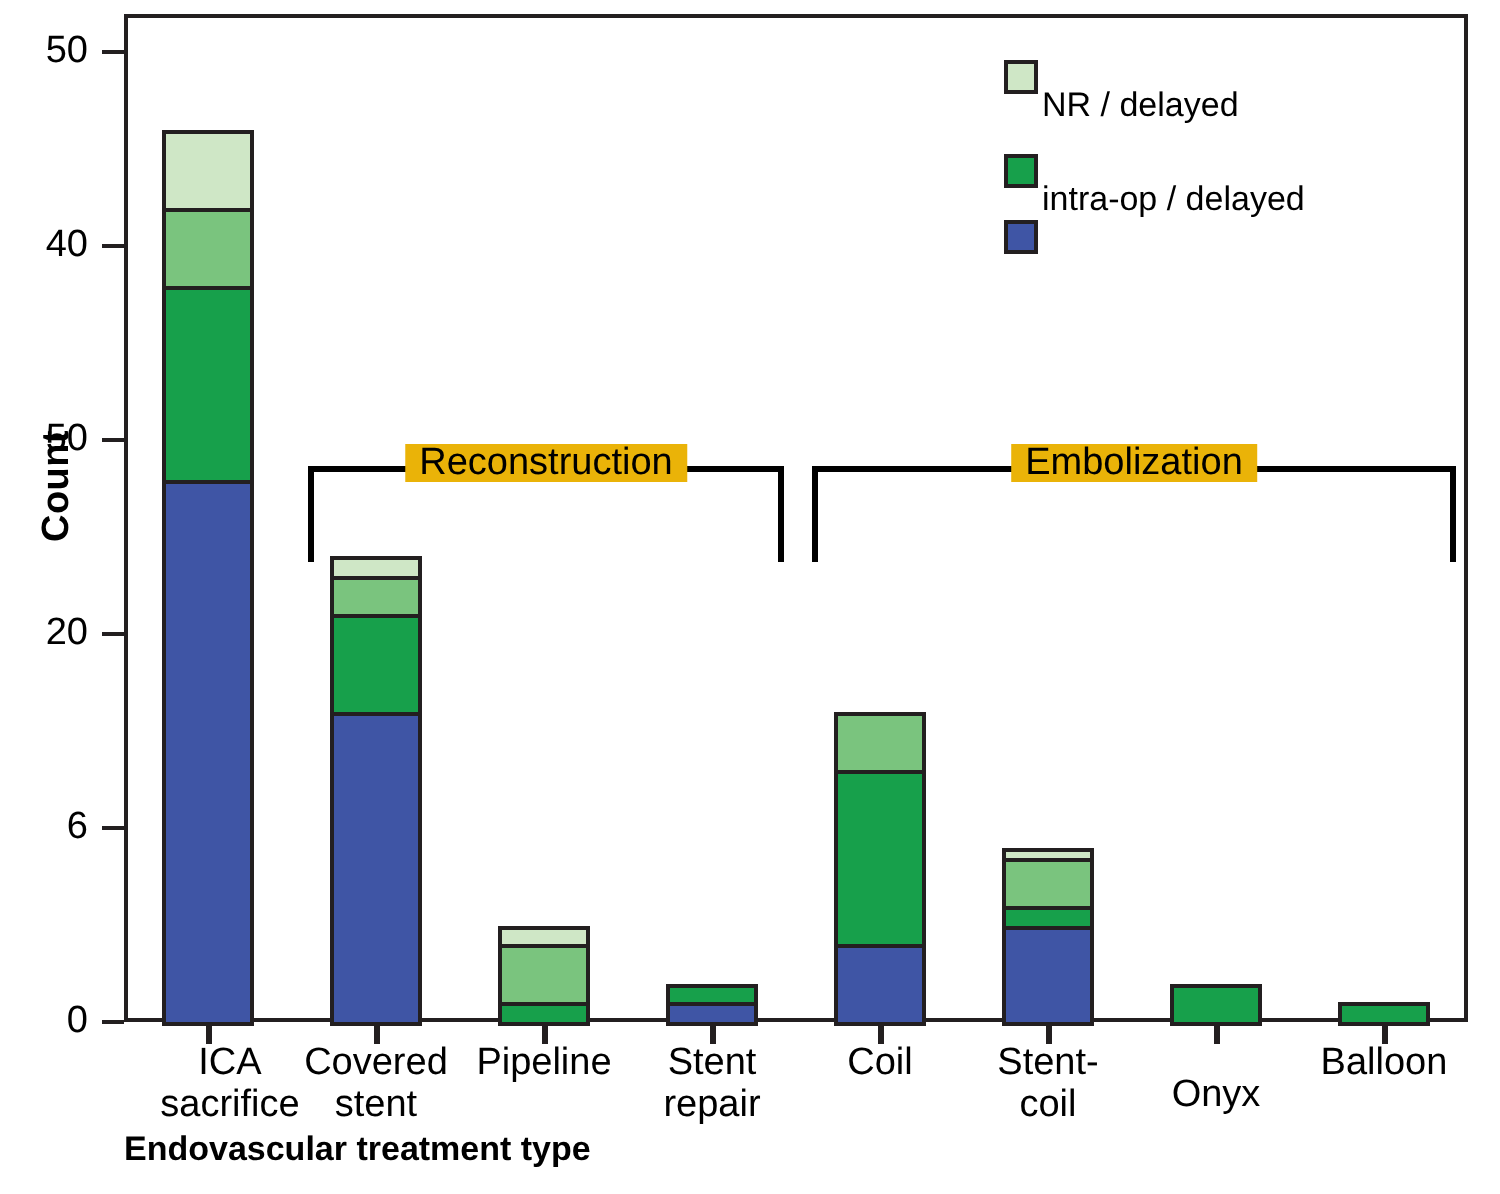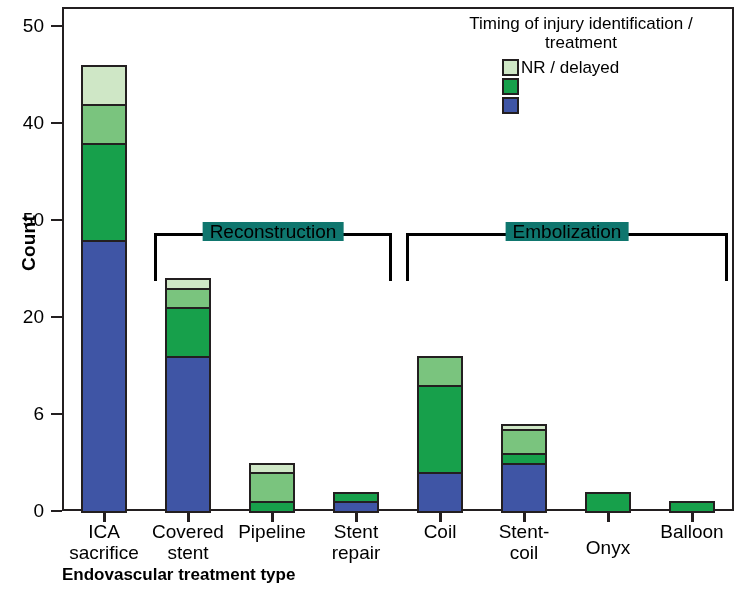--- a/index.html
+++ b/index.html
@@ -131,36 +131,37 @@
     box-sizing: border-box;
     border: 2px solid #231f20;
     margin-right: 2px;
     flex: none;
   }
   .legend-text {
     font-size: 17px;
     color: #000;
     line-height: 1;
     white-space: nowrap;
+    margin-top: 28px;
   }
 
   
   .bracket {
     position: absolute;
     box-sizing: border-box;
     border-top: 3px solid #000;
     border-left: 3px solid #000;
     border-right: 3px solid #000;
     border-bottom: none;
   }
   .bracket-label {
     position: absolute;
     font-size: 19px;
     color: #000;
-    background: #0f766e;
+    background: #eab308;
     padding: 0 7px;
     white-space: nowrap;
     line-height: 1;
   }
 </style>
 </head>
 <body>
 
 <div id="figure">
 
@@ -190,21 +191,21 @@
         <div class="tk"></div>
       </div>
       <div class="ytick-wrap" style="top: 26.3846px;">
         <div class="lbl">50</div>
         <div class="tk"></div>
       </div>
     </div>
 
   <div id="x-axis">
       <div class="xtick" style="left: 103px;"></div>
-      <div class="xtick-label" style="left: 49px; width: 110px;">ICA
+      <div class="xtick-label" style="left: 60px; width: 110px;">ICA
 sacrifice</div>
       <div class="xtick" style="left: 187px;"></div>
       <div class="xtick-label" style="left: 133px; width: 110px;">Covered
 stent</div>
       <div class="xtick" style="left: 271px;"></div>
       <div class="xtick-label" style="left: 217px; width: 110px;">Pipeline</div>
       <div class="xtick" style="left: 355px;"></div>
       <div class="xtick-label" style="left: 301px; width: 110px;">Stent
 repair</div>
       <div class="xtick" style="left: 439px;"></div>
@@ -244,28 +245,28 @@
     </div>
 
   <div id="brackets-layer">
       <div class="bracket" style="left: 154px; top: 233px; width: 238px; height: 48px;"></div>
       <div class="bracket-label" style="left: 273px; top: 222px; transform: translateX(-50%);">Reconstruction</div>
       <div class="bracket" style="left: 406px; top: 233px; width: 322px; height: 48px;"></div>
       <div class="bracket-label" style="left: 567px; top: 222px; transform: translateX(-50%);">Embolization</div>
     </div>
 
   <div id="legend">
-    <div id="legend-title">Timing of injury identification / treatment</div>
     <div id="legend-items">
         <div class="legend-row">
           <span class="legend-swatch" style="background: rgb(207, 231, 198);"></span>
           <span class="legend-text">NR / delayed</span>
         </div>
         <div class="legend-row">
           <span class="legend-swatch" style="background: rgb(23, 160, 75);"></span>
+          <span class="legend-text">intra-op / delayed</span>
         </div>
         <div class="legend-row">
           <span class="legend-swatch" style="background: rgb(63, 85, 165);"></span>
         </div>
       </div>
   </div>
 
   <div id="xlabel">Endovascular treatment type</div>
 </div>
 

